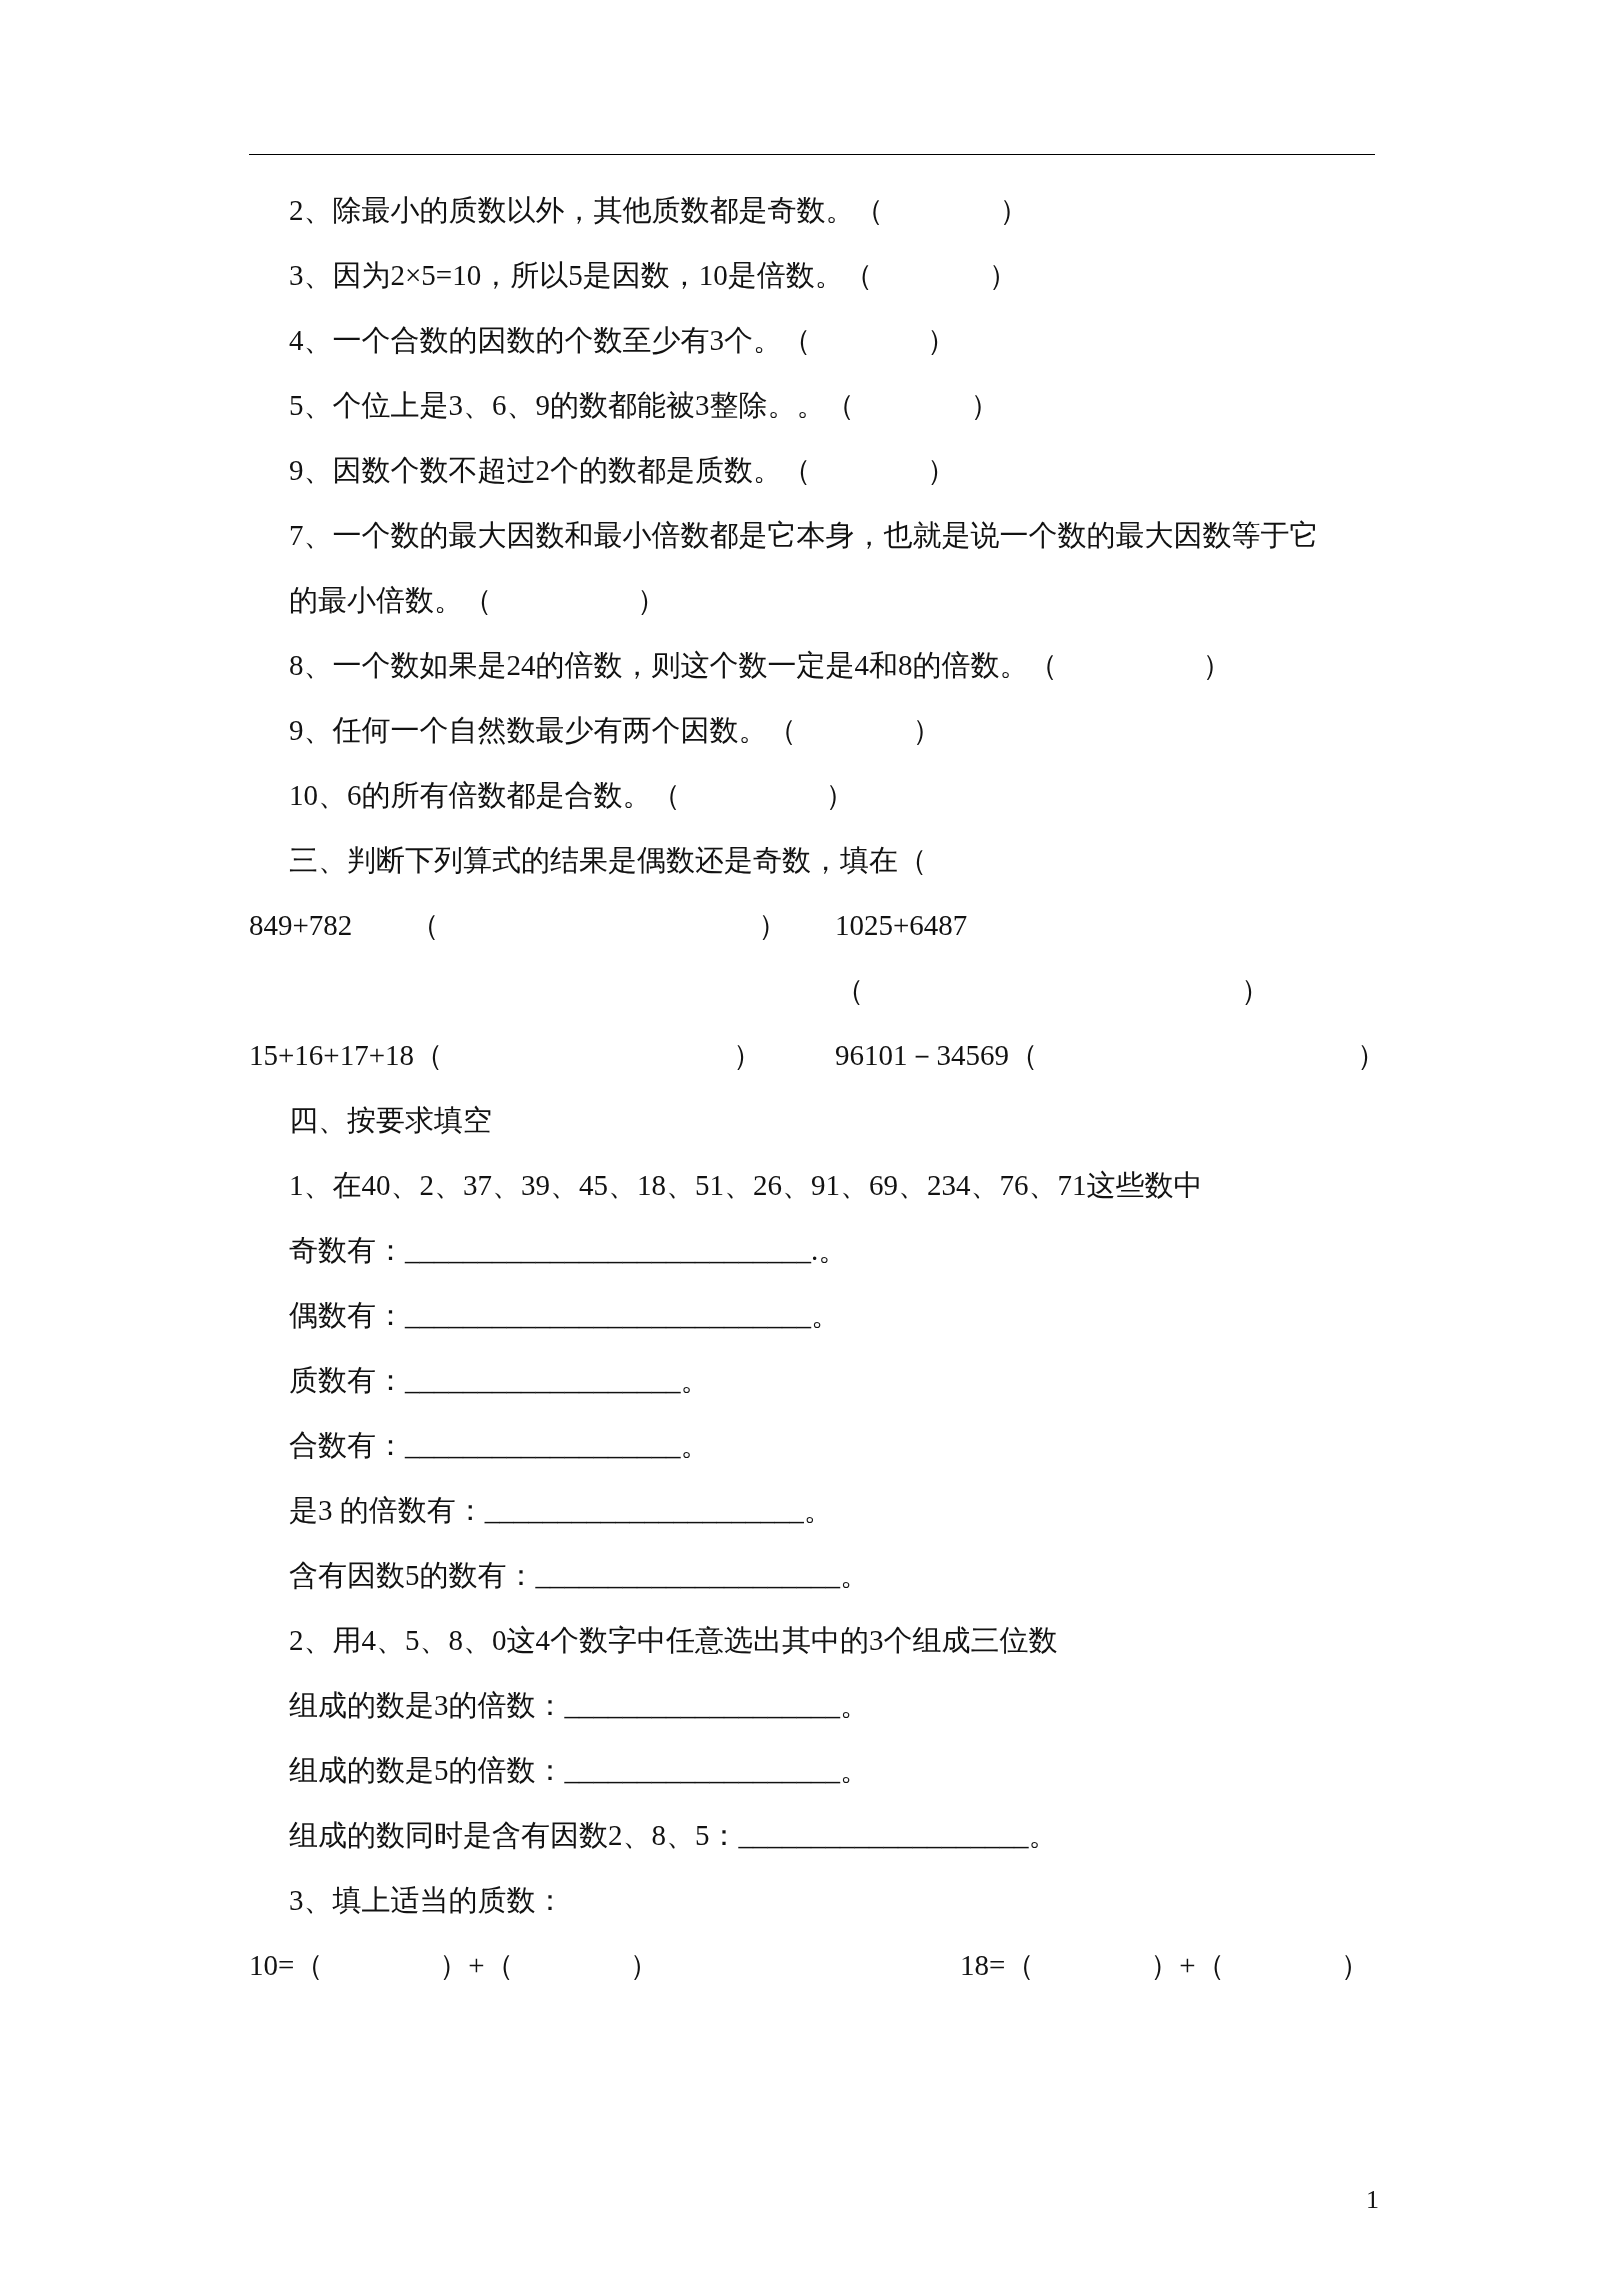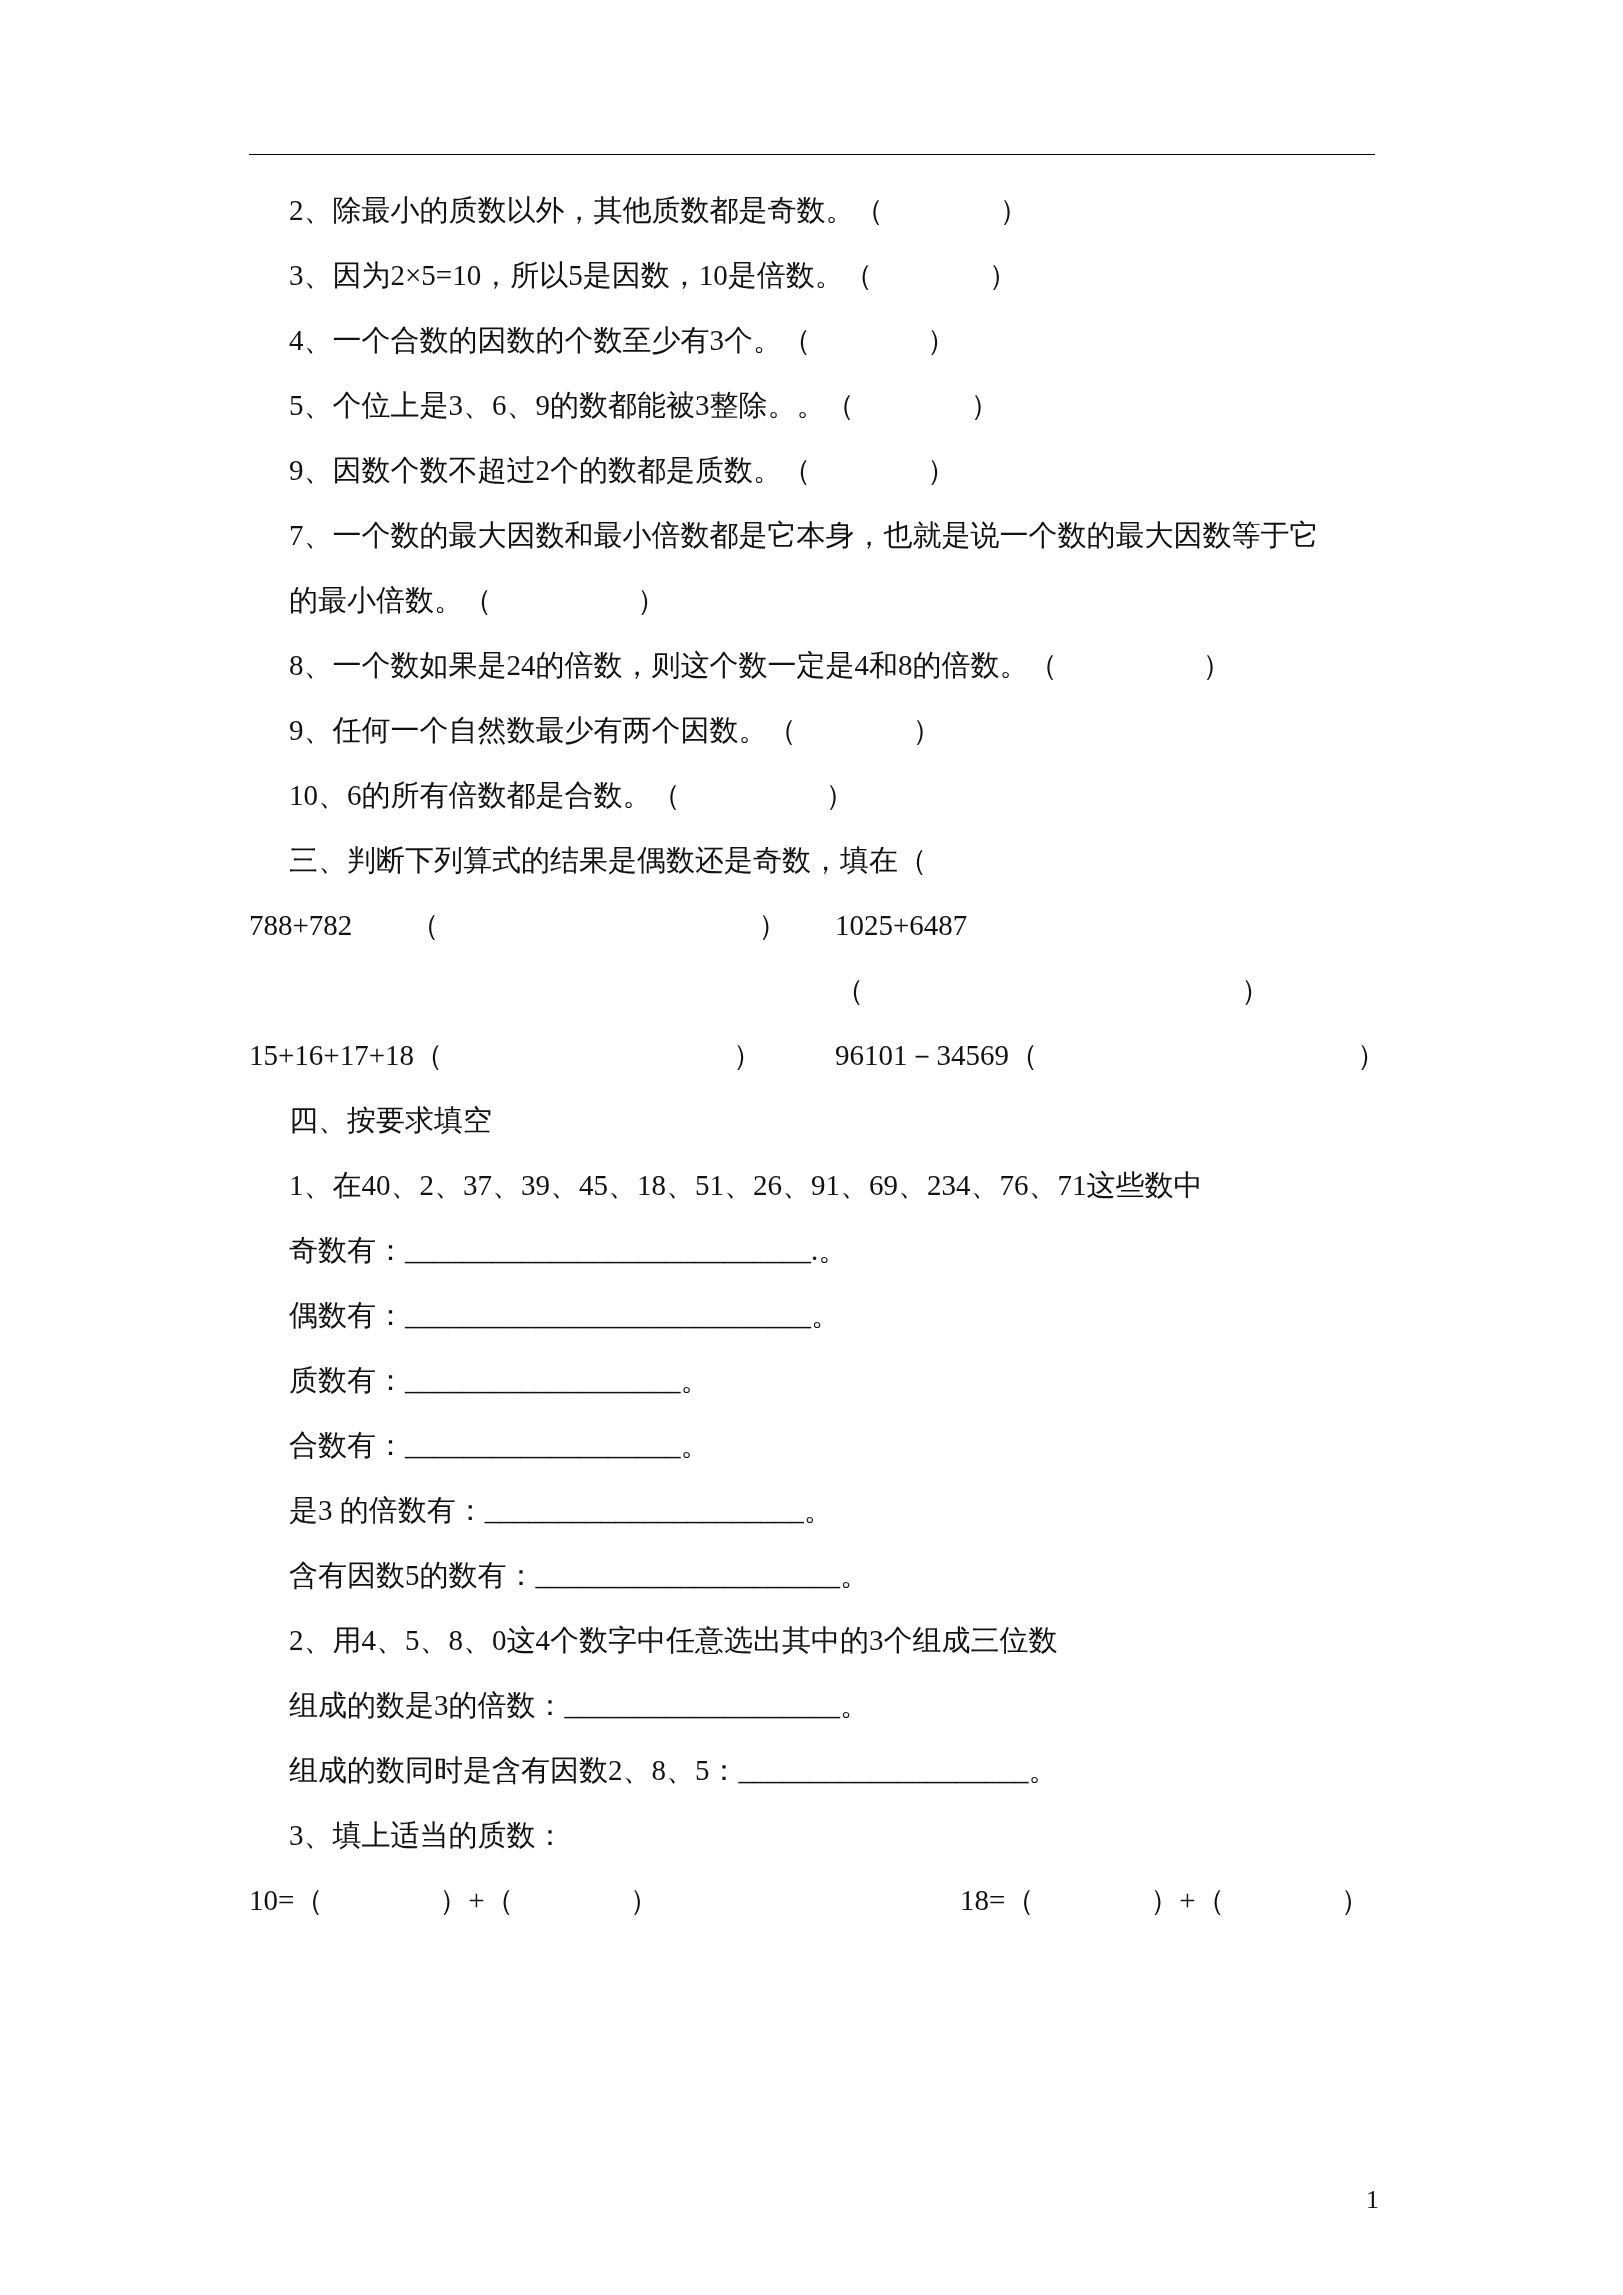--- a/index.html
+++ b/index.html
@@ -60,21 +60,21 @@
   <div class="line indent">9、因数个数不超过2个的数都是质数。（　　　　）</div>
   <div class="line indent">7、一个数的最大因数和最小倍数都是它本身，也就是说一个数的最大因数等于它</div>
   <div class="line indent">的最小倍数。（　　　　　）</div>
   <div class="line indent">8、一个数如果是24的倍数，则这个数一定是4和8的倍数。（　　　　　）</div>
   <div class="line indent">9、任何一个自然数最少有两个因数。（　　　　）</div>
   <div class="line indent">10、6的所有倍数都是合数。（　　　　　）</div>
 
   <div class="line indent">三、判断下列算式的结果是偶数还是奇数，填在（　　　　　　　　　　　　　　　　　　　　　　　　）</div>
 
   <div class="line row">
-    <span class="cell-l">788+782　　（　　　　　　　　　　　）</span>
+    <span class="cell-l">849+782　　（　　　　　　　　　　　）</span>
     <span class="cell-r">1025+6487</span>
   </div>
   <div class="line row">
     <span class="cell-l"></span>
     <span class="cell-r">（　　　　　　　　　　　　　）</span>
   </div>
   <div class="line row">
     <span class="cell-l">15+16+17+18（　　　　　　　　　　）</span>
     <span class="cell-r">96101－34569（　　　　　　　　　　　）</span>
   </div>
@@ -84,20 +84,21 @@
   <div class="line indent">1、在40、2、37、39、45、18、51、26、91、69、234、76、71这些数中</div>
   <div class="line indent">奇数有：____________________________.。</div>
   <div class="line indent">偶数有：____________________________。</div>
   <div class="line indent">质数有：___________________。</div>
   <div class="line indent">合数有：___________________。</div>
   <div class="line indent">是3 的倍数有：______________________。</div>
   <div class="line indent">含有因数5的数有：_____________________。</div>
 
   <div class="line indent">2、用4、5、8、0这4个数字中任意选出其中的3个组成三位数</div>
   <div class="line indent">组成的数是3的倍数：___________________。</div>
+  <div class="line indent">组成的数是5的倍数：___________________。</div>
   <div class="line indent">组成的数同时是含有因数2、8、5：____________________。</div>
 
   <div class="line indent">3、填上适当的质数：</div>
   <div class="line row">
     <span class="cell-l2">10=（　　　　）+（　　　　）</span>
     <span class="cell-r">18=（　　　　）+（　　　　）</span>
   </div>
 
 </div>
 

